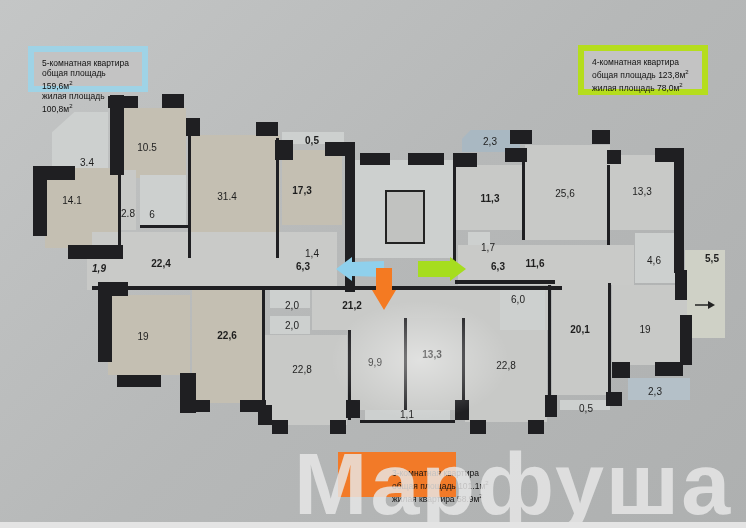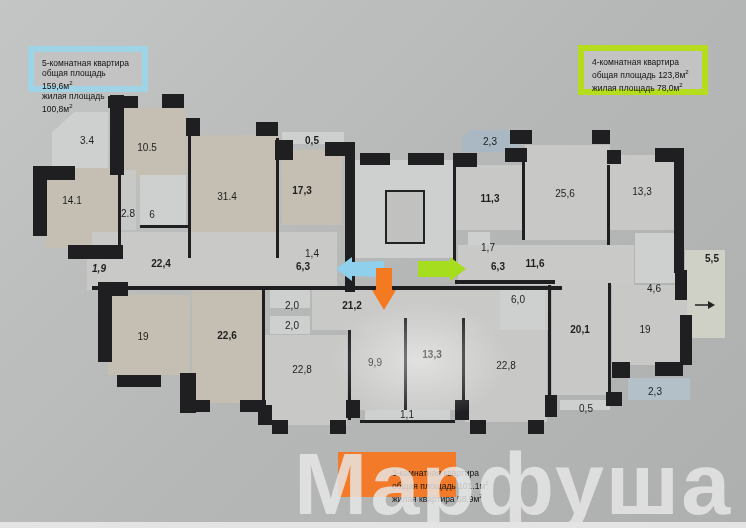--- a/index.html
+++ b/index.html
@@ -120,40 +120,40 @@
   <div class="wall" style="left:510px;top:130px;width:22px;height:14px;"></div>
   <div class="wall" style="left:505px;top:148px;width:22px;height:14px;"></div>
   <div class="wall" style="left:453px;top:153px;width:24px;height:14px;"></div>
   <div class="wall" style="left:522px;top:150px;width:3px;height:90px;"></div>
   <div class="wall" style="left:607px;top:165px;width:3px;height:80px;"></div>
   <div class="wall" style="left:453px;top:165px;width:3px;height:100px;"></div>
   <div class="wall" style="left:360px;top:153px;width:30px;height:12px;"></div>
   <div class="wall" style="left:408px;top:153px;width:36px;height:12px;"></div>
   <div class="wall" style="left:455px;top:280px;width:100px;height:4px;"></div>
 
-  <span class="lbl" style="left:87px;top:140px;">3.4</span>
+  <span class="lbl" style="left:87px;top:162px;">3.4</span>
   <span class="lbl" style="left:147px;top:147px;">10.5</span>
   <span class="lbl" style="left:72px;top:200px;">14.1</span>
   <span class="lbl" style="left:128px;top:213px;">2.8</span>
   <span class="lbl" style="left:152px;top:214px;">6</span>
   <span class="lbl" style="left:227px;top:196px;">31.4</span>
   <span class="lbl b" style="left:312px;top:140px;">0,5</span>
   <span class="lbl b" style="left:302px;top:190px;">17,3</span>
   <span class="lbl" style="left:312px;top:253px;">1,4</span>
   <span class="lbl b" style="left:303px;top:266px;">6,3</span>
   <span class="lbl b" style="left:99px;top:268px;font-style:italic;">1,9</span>
   <span class="lbl b" style="left:161px;top:263px;">22,4</span>
   <span class="lbl" style="left:490px;top:141px;">2,3</span>
   <span class="lbl b" style="left:490px;top:198px;">11,3</span>
   <span class="lbl" style="left:488px;top:247px;">1,7</span>
   <span class="lbl" style="left:565px;top:193px;">25,6</span>
   <span class="lbl" style="left:642px;top:191px;">13,3</span>
   <span class="lbl b" style="left:498px;top:266px;">6,3</span>
   <span class="lbl b" style="left:535px;top:263px;">11,6</span>
-  <span class="lbl" style="left:643px;top:288px;padding-left:22px;">4,6</span>
+  <span class="lbl" style="left:643px;top:260px;padding-left:22px;">4,6</span>
   <span class="lbl b" style="left:712px;top:258px;">5,5</span>
   <span class="lbl" style="left:143px;top:336px;">19</span>
   <span class="lbl b" style="left:227px;top:335px;">22,6</span>
   <span class="lbl" style="left:292px;top:305px;">2,0</span>
   <span class="lbl" style="left:292px;top:325px;">2,0</span>
   <span class="lbl b" style="left:352px;top:305px;">21,2</span>
   <span class="lbl" style="left:518px;top:299px;">6,0</span>
   <span class="lbl" style="left:302px;top:369px;">22,8</span>
   <span class="lbl" style="left:375px;top:362px;">9,9</span>
   <span class="lbl b" style="left:432px;top:354px;">13,3</span>

